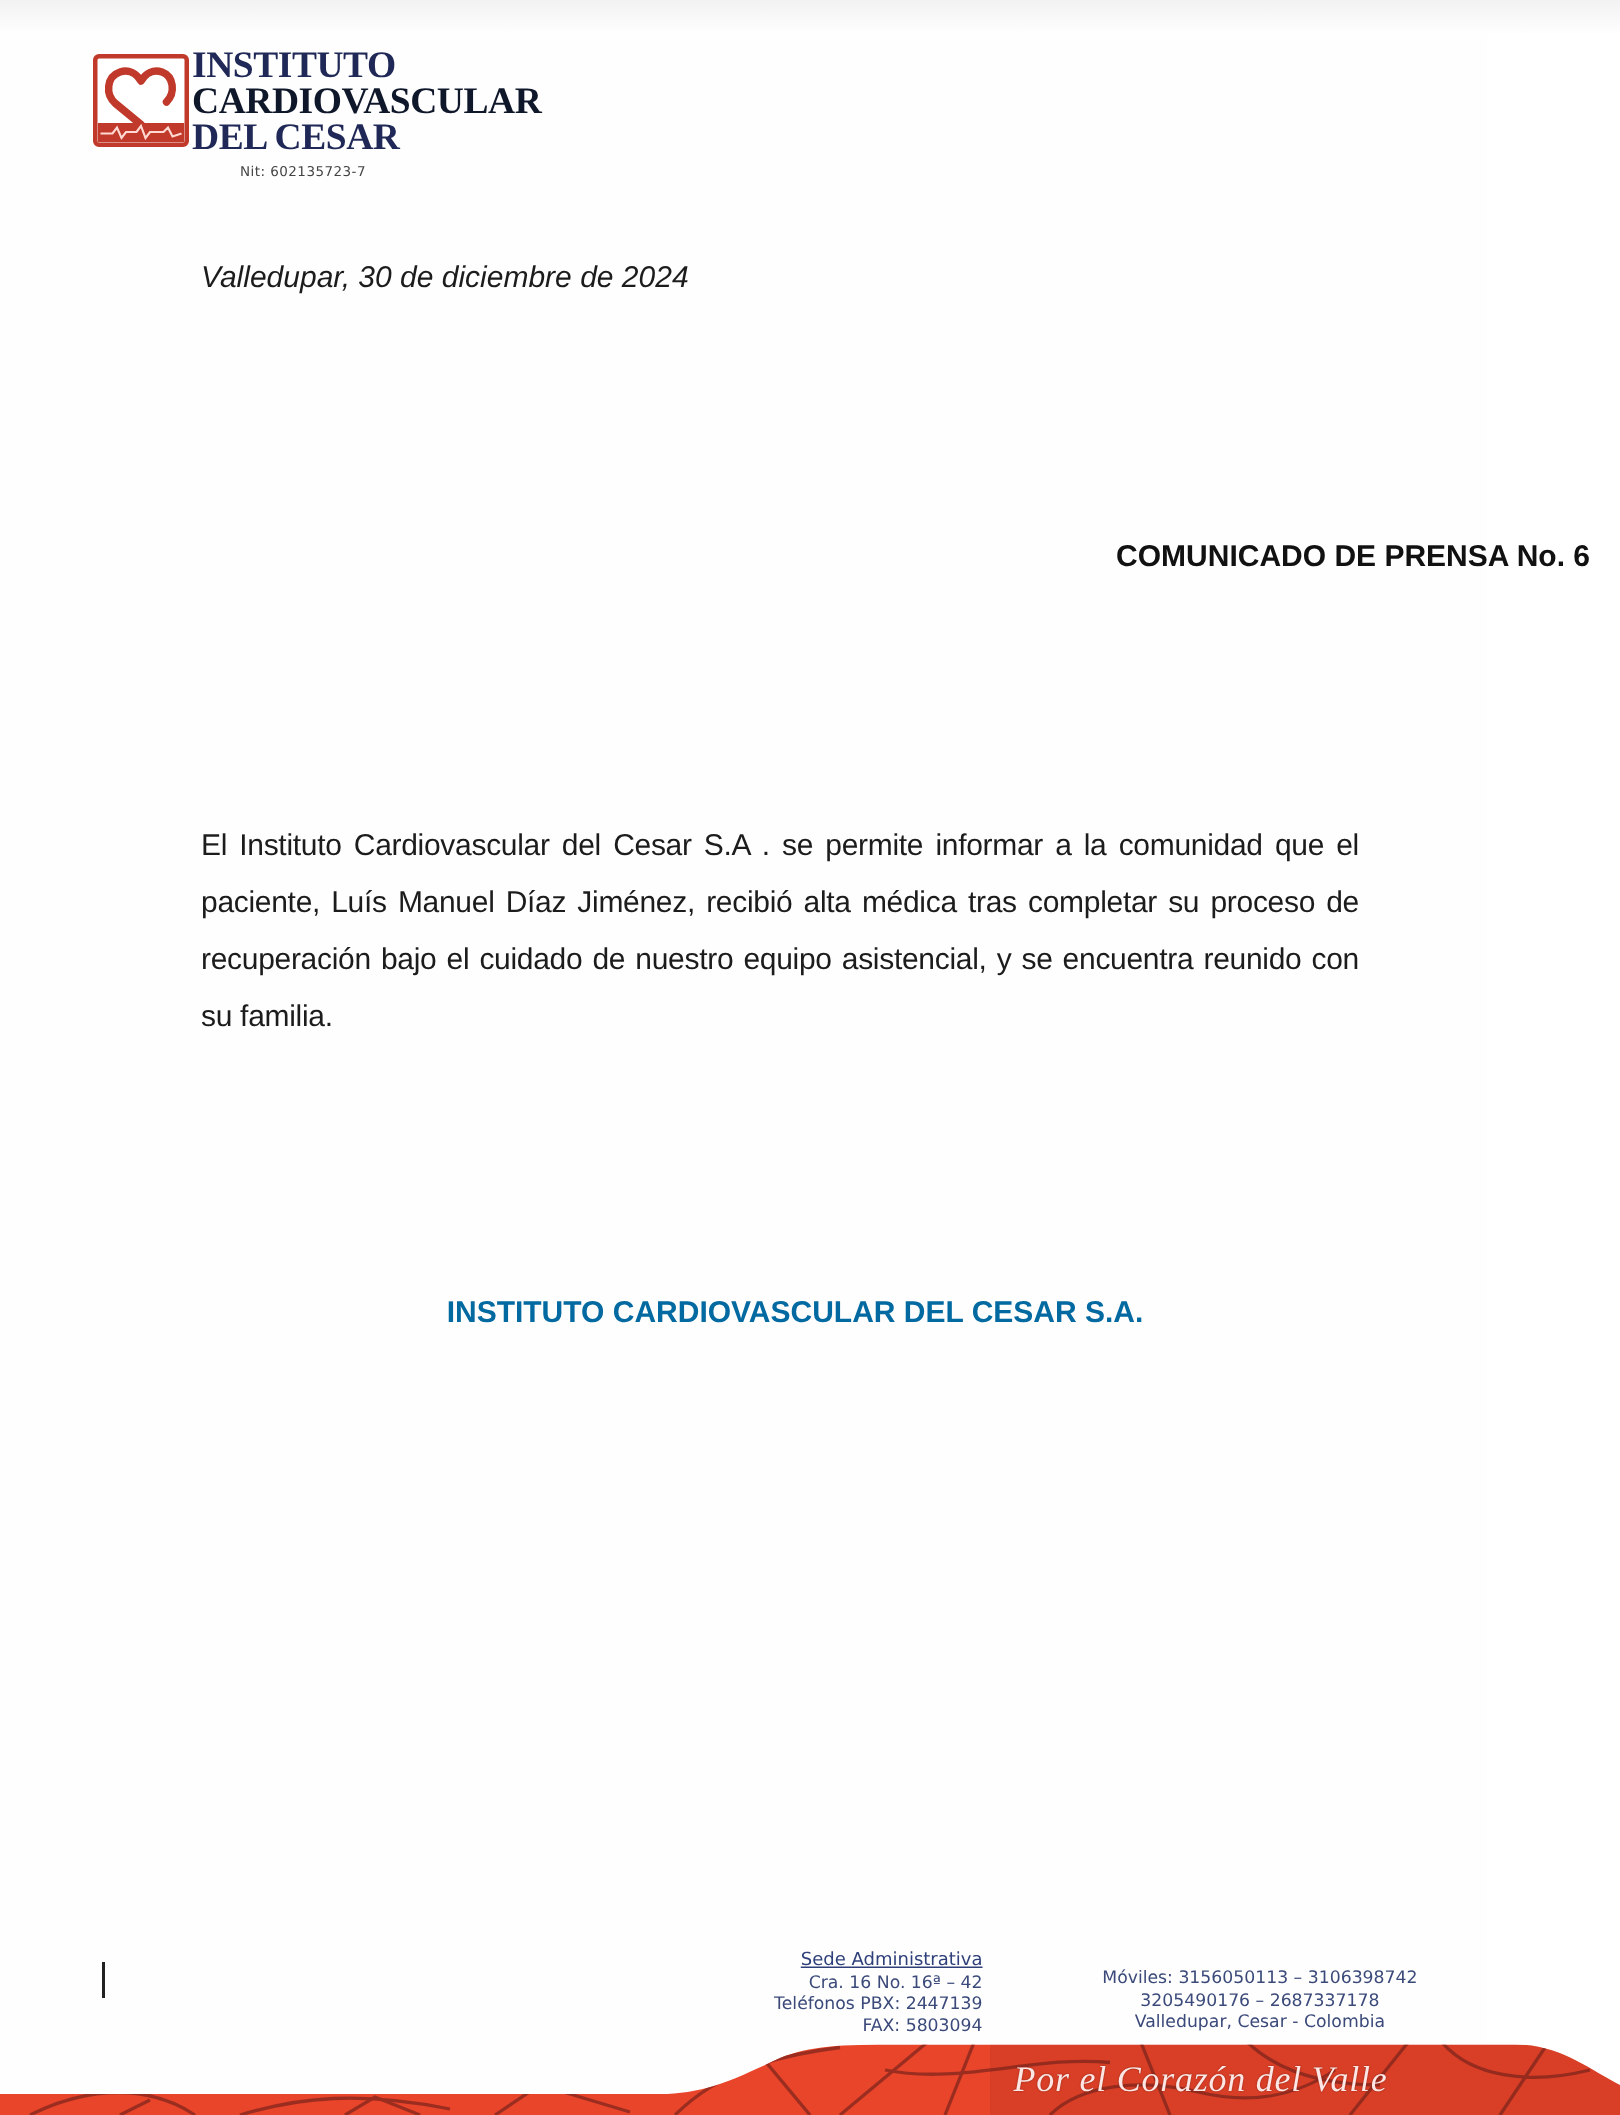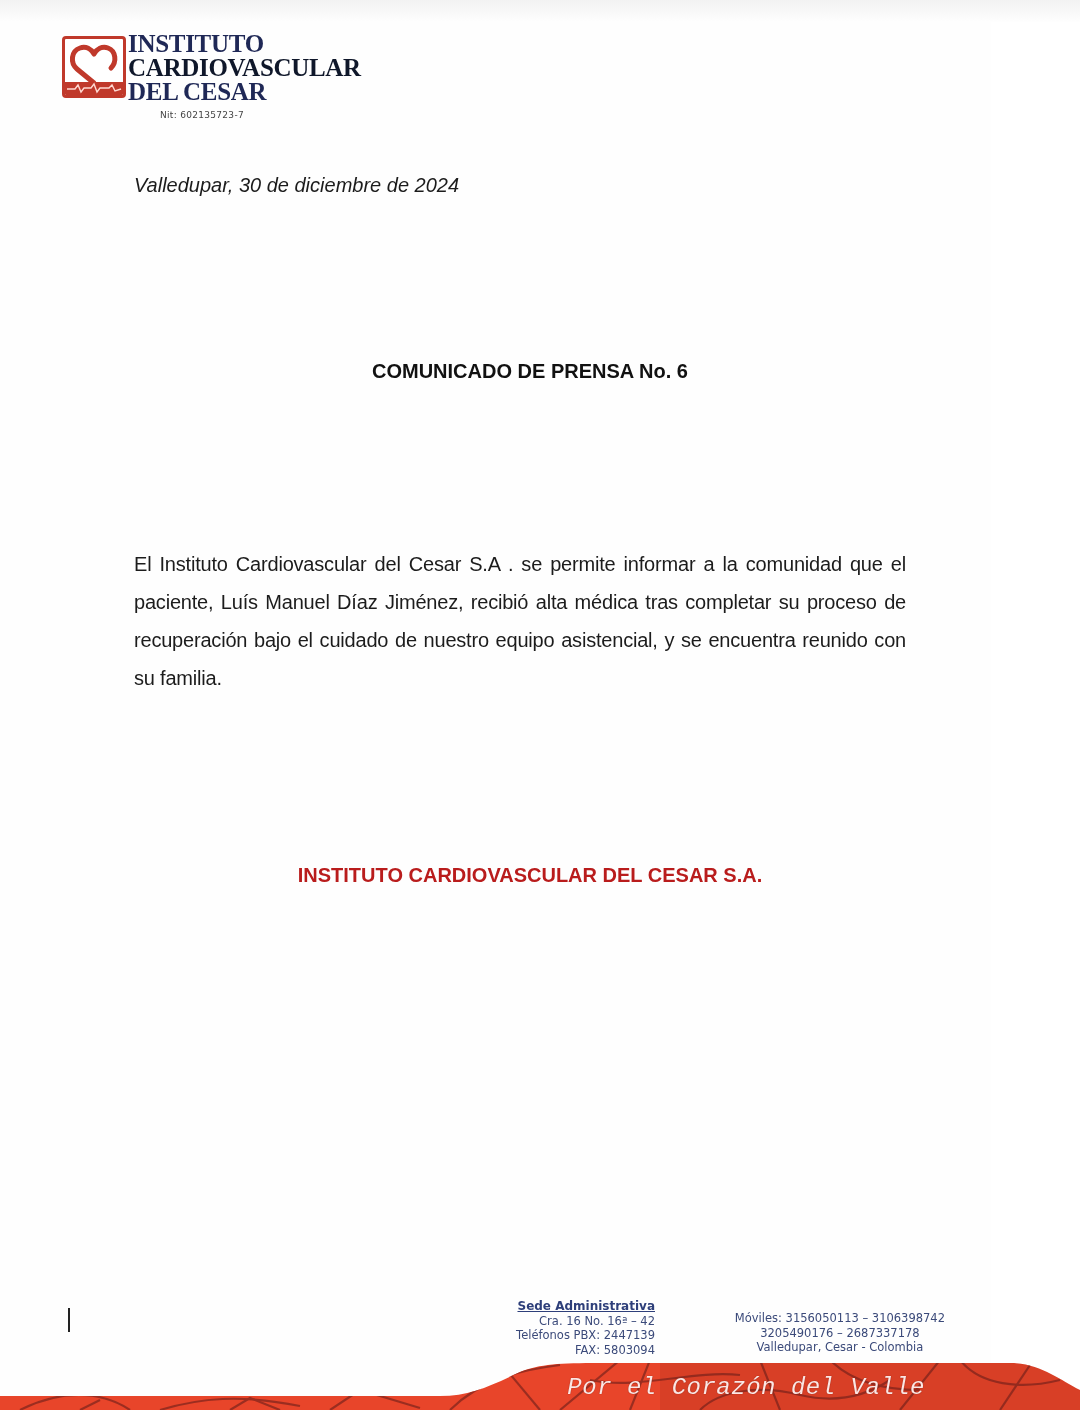--- a/index.html
+++ b/index.html
@@ -36,59 +36,59 @@
     font-family: "DejaVu Sans", sans-serif; font-size: 9px; color: #444;
     letter-spacing: 0.3px;
   }
 
   
   .date {
     position: absolute; left: 134px; top: 174px;
     font-size: 20px; color: #1c1c1c; font-style: italic;
   }
   .title {
-    position: absolute; left: 0; width: 1060px; top: 360px; text-align: center;
+    position: absolute; left: 0; width: 1060px; top: 360px; text-align: right;
     font-size: 20px; font-weight: bold; color: #111;
   }
   .paragraph {
     position: absolute; left: 134px; top: 545px; width: 772px;
     font-size: 20px; line-height: 38px; color: #1c1c1c;
     text-align: justify; font-stretch: condensed; letter-spacing: -0.2px;
   }
   .signature {
     position: absolute; left: 0; width: 1060px; top: 864px; text-align: center;
-    font-size: 20px; font-weight: bold; color: #b91c1c;
+    font-size: 20px; font-weight: bold; color: #0369a1;
   }
 
   
   .cursor {
     position: absolute; left: 68px; top: 1308px; width: 2px; height: 24px;
     background: #222;
   }
 
   
   .footer-admin {
     position: absolute; right: 336px; top: 1299px; text-align: right;
     font-family: "DejaVu Sans", sans-serif; font-size: 11.5px; line-height: 14.5px;
     color: #3b4a7a;
   }
   .footer-admin .heading {
-    font-weight: bold; text-decoration: underline; color: #2e3f7a; font-size: 12px;
+    font-weight: normal; text-decoration: underline; color: #2e3f7a; font-size: 12px;
   }
   .footer-mobile {
     position: absolute; right: 46px; top: 1311px; text-align: center;
     font-family: "DejaVu Sans", sans-serif; font-size: 11.5px; line-height: 14.5px;
     color: #3b4a7a;
   }
 
   
   .band { position: absolute; left: 0; top: 1360px; width: 1080px; height: 50px; }
   .tagline {
     position: absolute; right: 66px; top: 1374px;
-    font-family: Liberation Mono, monospace; font-style: italic;
+    font-family: Liberation Serif, serif; font-style: italic;
     font-size: 24px; color: #fde6e3; letter-spacing: 0.5px;
     text-shadow: 0 0 1px #7a1a10;
   }
 </style>
 </head>
 <body>
 
 <div class="page">
   <div class="top-shade"></div>
 

